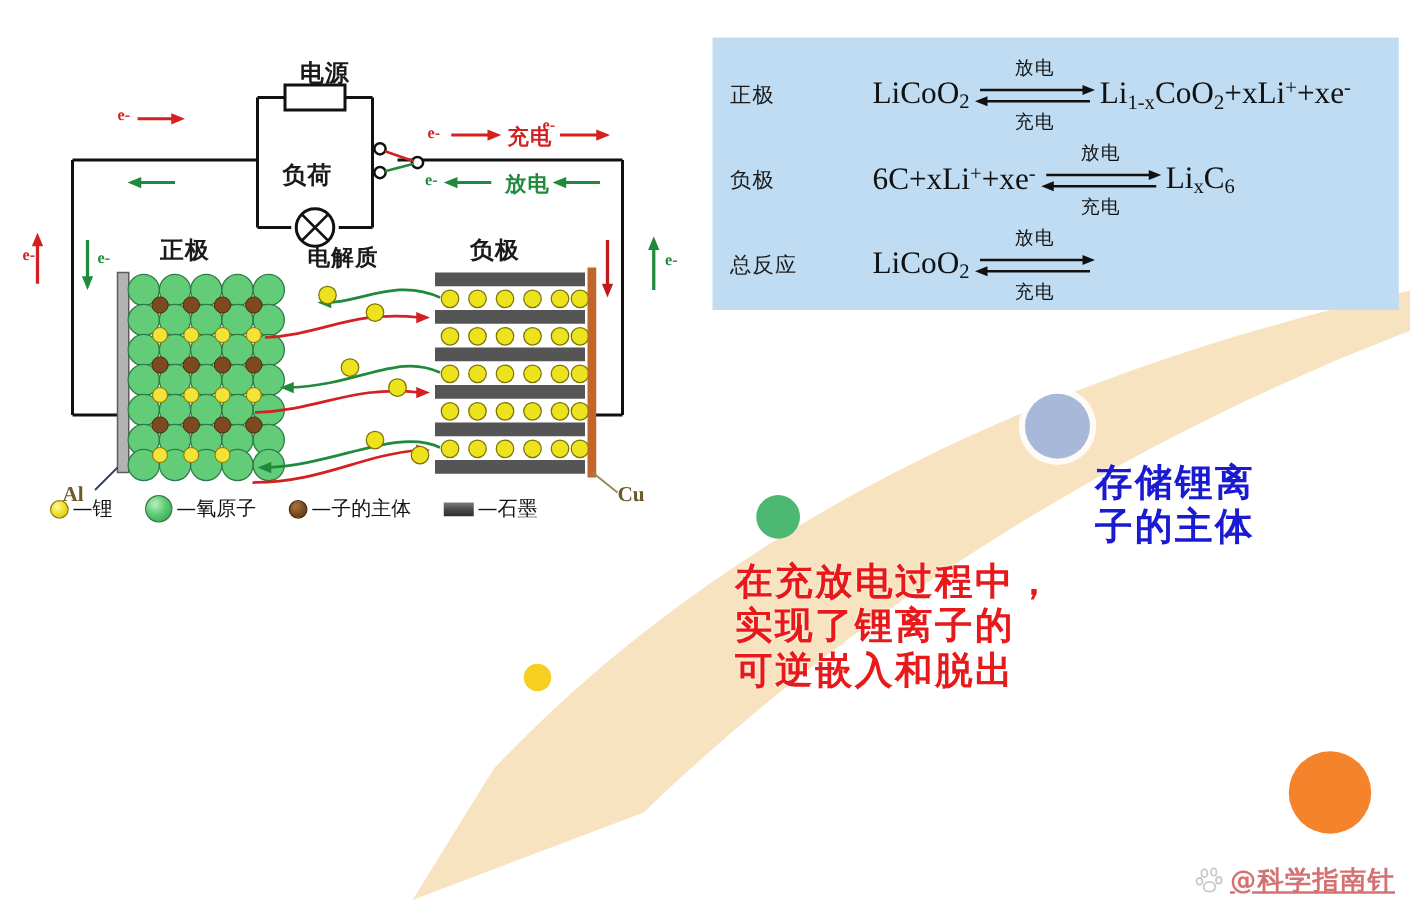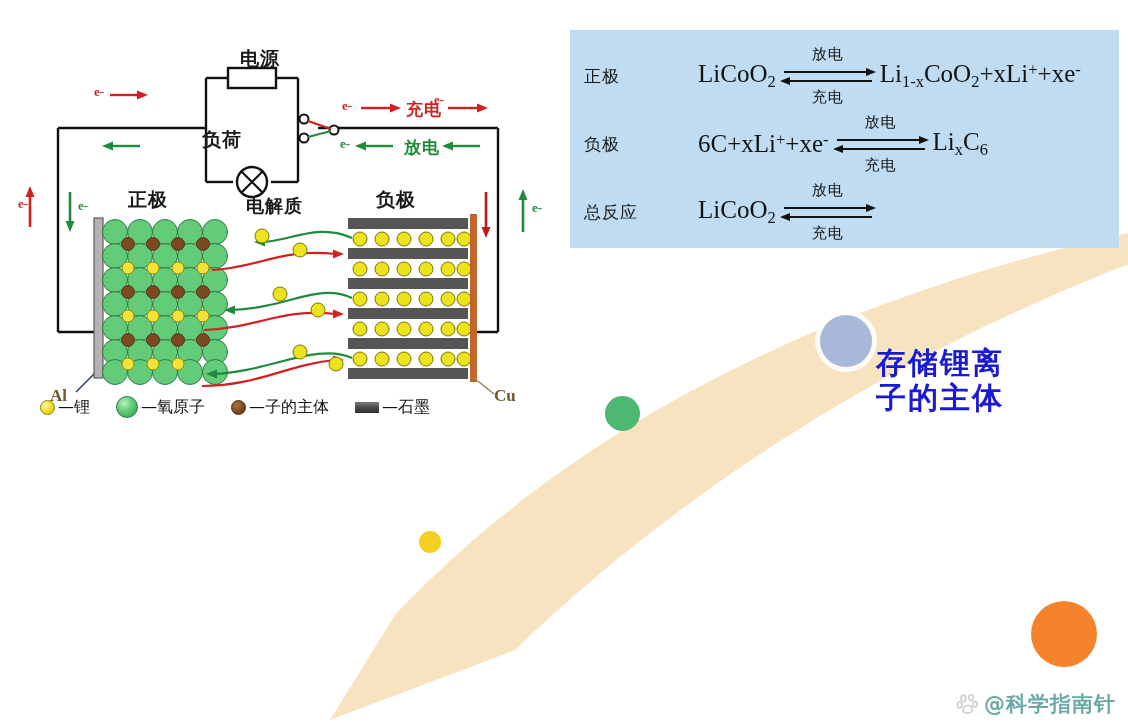--- a/index.html
+++ b/index.html
@@ -81,34 +81,34 @@
     border:1px solid #2c7a3e;flex:0 0 auto;}
   .dot-metal{width:13px;height:13px;border-radius:50%;
     background:radial-gradient(circle at 36% 32%,#a9713f 0%,#7d4a20 55%,#5a3314 100%);
     border:1px solid #4a2a10;flex:0 0 auto;}
   .bar-graphite{width:24px;height:11px;
     background:linear-gradient(180deg,#7c7c7c 0%,#4a4a4a 50%,#2e2e2e 100%);
     flex:0 0 auto;}
 
   
   .anno{position:absolute;z-index:6;font-weight:bold;line-height:1.18;
-    white-space:pre-line;}
+    white-space:pre-line;margin-top:24px;}
   .anno-red{color:#e8191b;font-size:30px;letter-spacing:2px;
     text-shadow:0 0 2px rgba(255,255,255,.9);}
   .anno-blue{color:#1a1ad0;font-size:30px;letter-spacing:2px;
     text-shadow:0 0 2px rgba(255,255,255,.9);}
 
   .bubble{position:absolute;border-radius:50%;z-index:5;}
   .bubble.halo{box-shadow:0 0 0 5px rgba(255,255,255,.85);}
 
   
   .watermark{position:absolute;right:12px;bottom:8px;z-index:9;
     display:flex;align-items:center;gap:4px;opacity:.62;}
-  .wm-text{font-size:21px;color:#0f766e;letter-spacing:1px;
-    font-weight:bold;white-space:nowrap;}
+  .wm-text{font-size:21px;color:#b91c1c;letter-spacing:1px;
+    font-weight:bold;white-space:nowrap;text-decoration:underline;}
 </style>
 </head>
 <body>
 
 <div id="stage">
 
   <svg class="ribbon" viewBox="0 0 840 500" xmlns="http://www.w3.org/2000/svg">
     <path id="ribbonPath" d="M 840 0 L 840 30 C 600 120 380 260 215 420 L 30 490 L 95 385 C 270 200 520 70 840 0 Z" fill="#f8e3c0"></path>
   </svg>
 
@@ -400,21 +400,21 @@
         <circle cx="282" cy="208" r="7"></circle>
         <circle cx="262" cy="252" r="7"></circle>
         <circle cx="300" cy="268" r="7"></circle>
         <circle cx="282" cy="310" r="7"></circle>
         <circle cx="318" cy="322" r="7"></circle>
       </g>
     </svg>
 
     
     <div class="schem-label cn" style="left:222px;top:4px;">电源</div>
-    <div class="schem-label cn" style="left:184px;top:85px;">负荷</div>
+    <div class="schem-label cn" style="left:208px;top:85px;">负荷</div>
 
     <div class="el-red abs" style="left:76px;top:42px;">e-</div>
     <div class="el-red abs" style="left:324px;top:56px;">e-</div>
     <div class="el-red abs" style="left:416px;top:50px;">e-</div>
     <div class="flow-red abs cn" style="left:388px;top:56px;">充电</div>
 
     <div class="el-green abs" style="left:322px;top:94px;">e-</div>
     <div class="flow-green abs cn" style="left:386px;top:94px;">放电</div>
 
     <div class="el-red abs" style="left:0px;top:154px;">e-</div>
@@ -449,20 +449,23 @@
   </div>
 
   <div class="bubble halo" style="left:820px;top:315px;width:52px;height:52px;background:#a8b8d8;"></div>
   <div class="bubble" style="left:605px;top:396px;width:35px;height:35px;background:#4cb872;"></div>
   <div class="bubble" style="left:419px;top:531px;width:22px;height:22px;background:#f5d020;"></div>
   <div class="bubble" style="left:1031px;top:601px;width:66px;height:66px;background:#f5832b;"></div>
 
   <div class="anno anno-blue cn" style="left:876px;top:345px;">存储锂离
 子的主体</div>
 
+  <div class="anno anno-red cn" style="left:588px;top:424px;">在充放电过程中，
+实现了锂离子的
+可逆嵌入和脱出</div>
 
 
   <div class="watermark">
     <svg width="24" height="24" viewBox="0 0 24 24">
       <g fill="none" stroke="#a8a8a8" stroke-width="1.4">
         <ellipse cx="7.5" cy="6.5" rx="2.4" ry="3.2"></ellipse>
         <ellipse cx="15" cy="5.6" rx="2.2" ry="3"></ellipse>
         <ellipse cx="3.6" cy="13" rx="2.4" ry="2.8"></ellipse>
         <ellipse cx="19" cy="12.2" rx="2.3" ry="2.7"></ellipse>
         <path d="M 7 17.6 C 7 14.8 9.3 13.4 11.6 13.4 C 14 13.4 16.2 14.8 16.2 17.6

